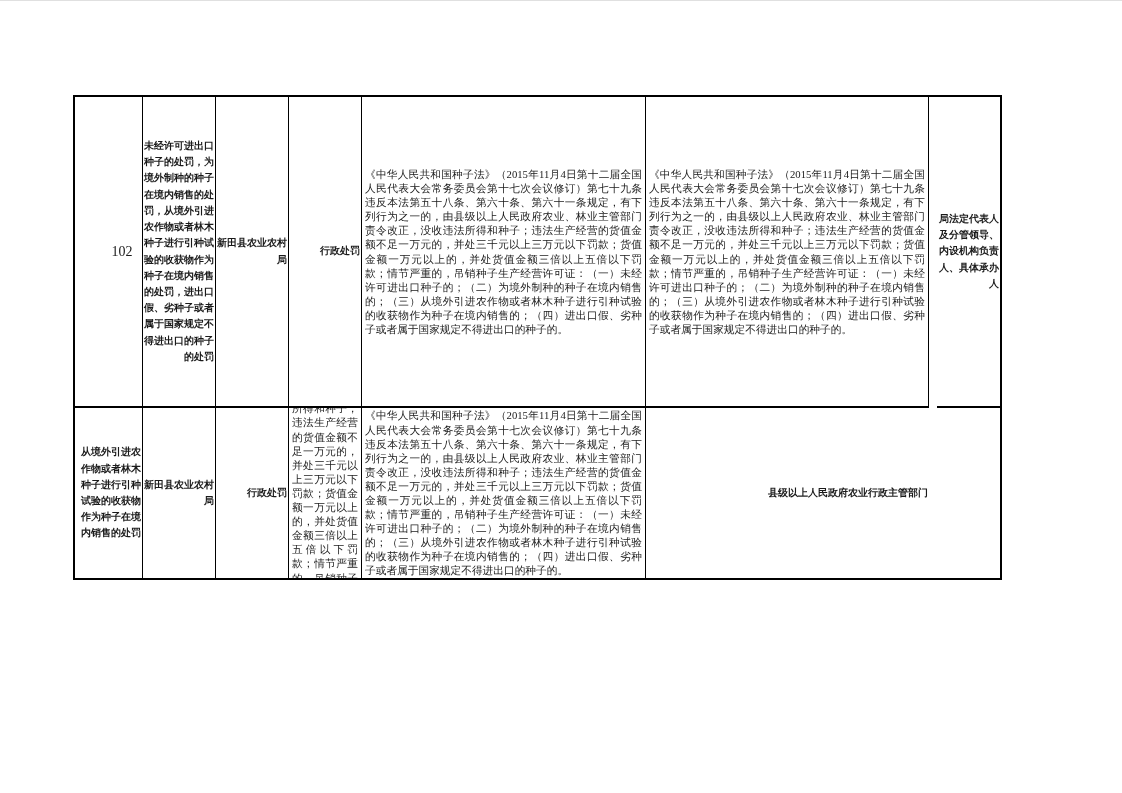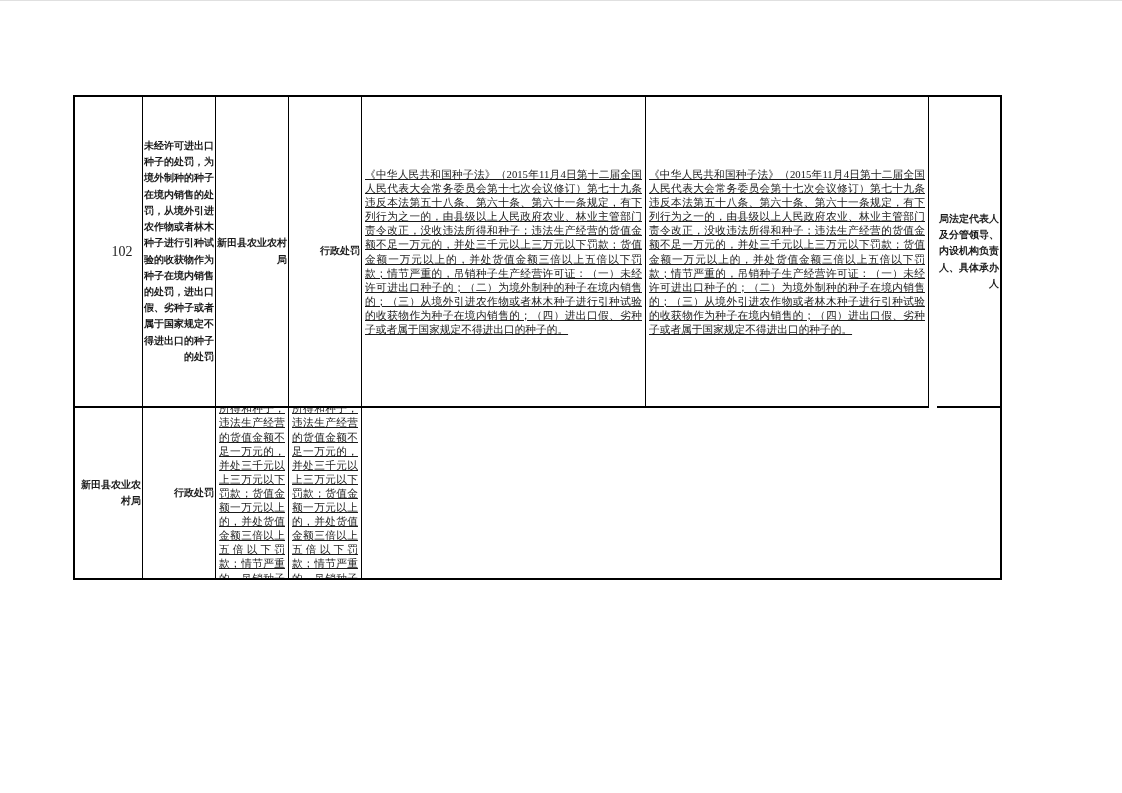--- a/index.html
+++ b/index.html
@@ -41,38 +41,39 @@
     text-align:right;
     word-break:break-all;
     padding:0 1px;
     font-weight:bold;
   }
   .c-law{
     font-size:10.7px;line-height:14.1px;
     text-align:justify;
     word-break:break-all;
     padding:0 3px;
-    text-decoration:underline;
   }
 </style>
 </head>
 <body>
 
 <div class="page">
   <div class="page-top-edge"></div>
 
   <div class="doc-table">
 
     <div class="cell c-seq row-sep">102</div>
     <div class="cell c-name row-sep">未经许可进出口种子的处罚，为境外制种的种子在境内销售的处罚，从境外引进农作物或者林木种子进行引种试验的收获物作为种子在境内销售的处罚，进出口假、劣种子或者属于国家规定不得进出口的种子的处罚</div>
     <div class="cell c-agency row-sep">新田县农业农村局</div>
     <div class="cell c-type row-sep">行政处罚</div>
     <div class="cell c-law row-sep">《中华人民共和国种子法》（2015年11月4日第十二届全国人民代表大会常务委员会第十七次会议修订）第七十九条 违反本法第五十八条、第六十条、第六十一条规定，有下列行为之一的，由县级以上人民政府农业、林业主管部门责令改正，没收违法所得和种子；违法生产经营的货值金额不足一万元的，并处三千元以上三万元以下罚款；货值金额一万元以上的，并处货值金额三倍以上五倍以下罚款；情节严重的，吊销种子生产经营许可证：（一）未经许可进出口种子的；（二）为境外制种的种子在境内销售的；（三）从境外引进农作物或者林木种子进行引种试验的收获物作为种子在境内销售的；（四）进出口假、劣种子或者属于国家规定不得进出口的种子的。</div>
     <div class="cell c-law row-sep">《中华人民共和国种子法》（2015年11月4日第十二届全国人民代表大会常务委员会第十七次会议修订）第七十九条 违反本法第五十八条、第六十条、第六十一条规定，有下列行为之一的，由县级以上人民政府农业、林业主管部门责令改正，没收违法所得和种子；违法生产经营的货值金额不足一万元的，并处三千元以上三万元以下罚款；货值金额一万元以上的，并处货值金额三倍以上五倍以下罚款；情节严重的，吊销种子生产经营许可证：（一）未经许可进出口种子的；（二）为境外制种的种子在境内销售的；（三）从境外引进农作物或者林木种子进行引种试验的收获物作为种子在境内销售的；（四）进出口假、劣种子或者属于国家规定不得进出口的种子的。</div>
     <div class="cell c-resp row-sep last-col">局法定代表人及分管领导、内设机构负责人、具体承办人</div>
 
+    <div class="cell c-name">从境外引进农作物或者林木种子进行引种试验的收获物作为种子在境内销售的处罚</div>
     <div class="cell c-agency">新田县农业农村局</div>
     <div class="cell c-type">行政处罚</div>
     <div class="cell c-law">《中华人民共和国种子法》（2015年11月4日第十二届全国人民代表大会常务委员会第十七次会议修订）第七十九条 违反本法第五十八条、第六十条、第六十一条规定，有下列行为之一的，由县级以上人民政府农业、林业主管部门责令改正，没收违法所得和种子；违法生产经营的货值金额不足一万元的，并处三千元以上三万元以下罚款；货值金额一万元以上的，并处货值金额三倍以上五倍以下罚款；情节严重的，吊销种子生产经营许可证：（一）未经许可进出口种子的；（二）为境外制种的种子在境内销售的；（三）从境外引进农作物或者林木种子进行引种试验的收获物作为种子在境内销售的；（四）进出口假、劣种子或者属于国家规定不得进出口的种子的。</div>
     <div class="cell c-law">《中华人民共和国种子法》（2015年11月4日第十二届全国人民代表大会常务委员会第十七次会议修订）第七十九条 违反本法第五十八条、第六十条、第六十一条规定，有下列行为之一的，由县级以上人民政府农业、林业主管部门责令改正，没收违法所得和种子；违法生产经营的货值金额不足一万元的，并处三千元以上三万元以下罚款；货值金额一万元以上的，并处货值金额三倍以上五倍以下罚款；情节严重的，吊销种子生产经营许可证：（一）未经许可进出口种子的；（二）为境外制种的种子在境内销售的；（三）从境外引进农作物或者林木种子进行引种试验的收获物作为种子在境内销售的；（四）进出口假、劣种子或者属于国家规定不得进出口的种子的。</div>
+    <div class="cell c-resp last-col">县级以上人民政府农业行政主管部门</div>
 
   </div>
 </div>
 
 </body></html>

